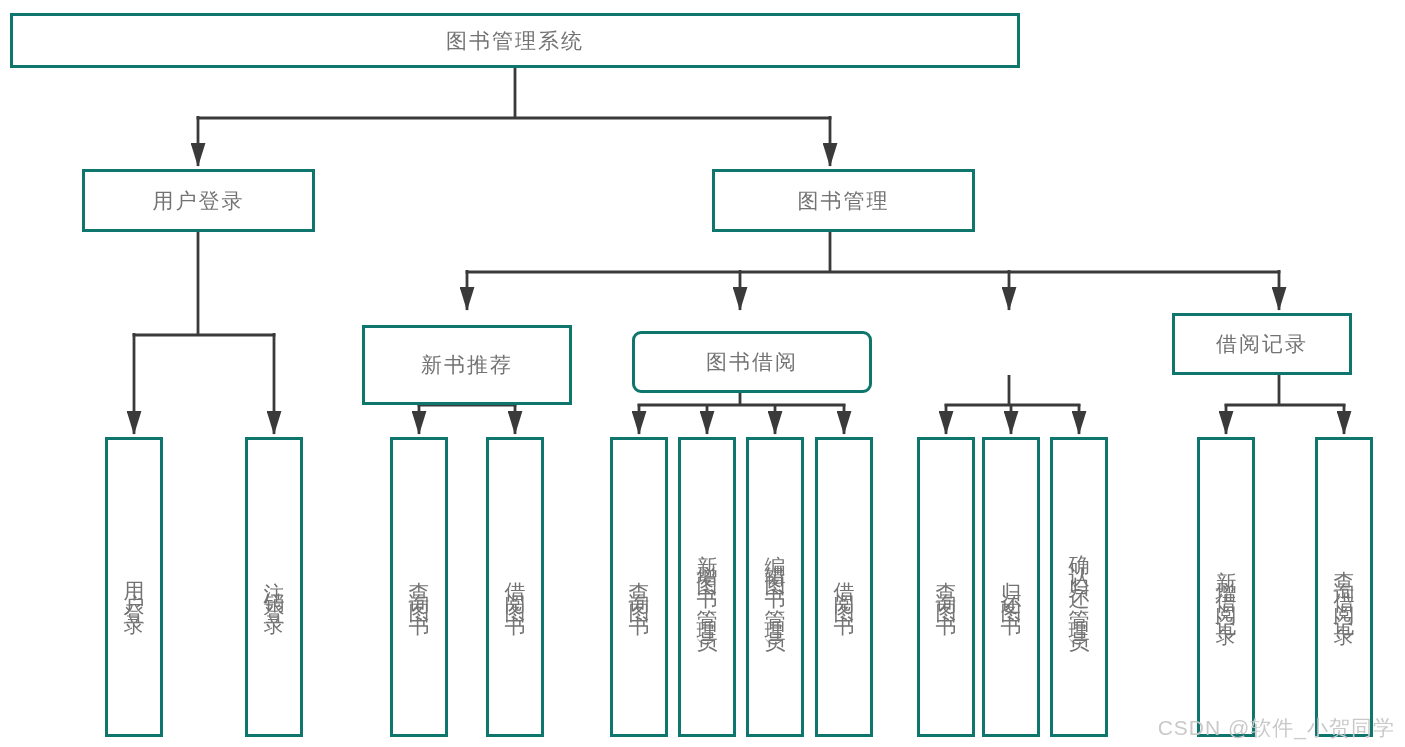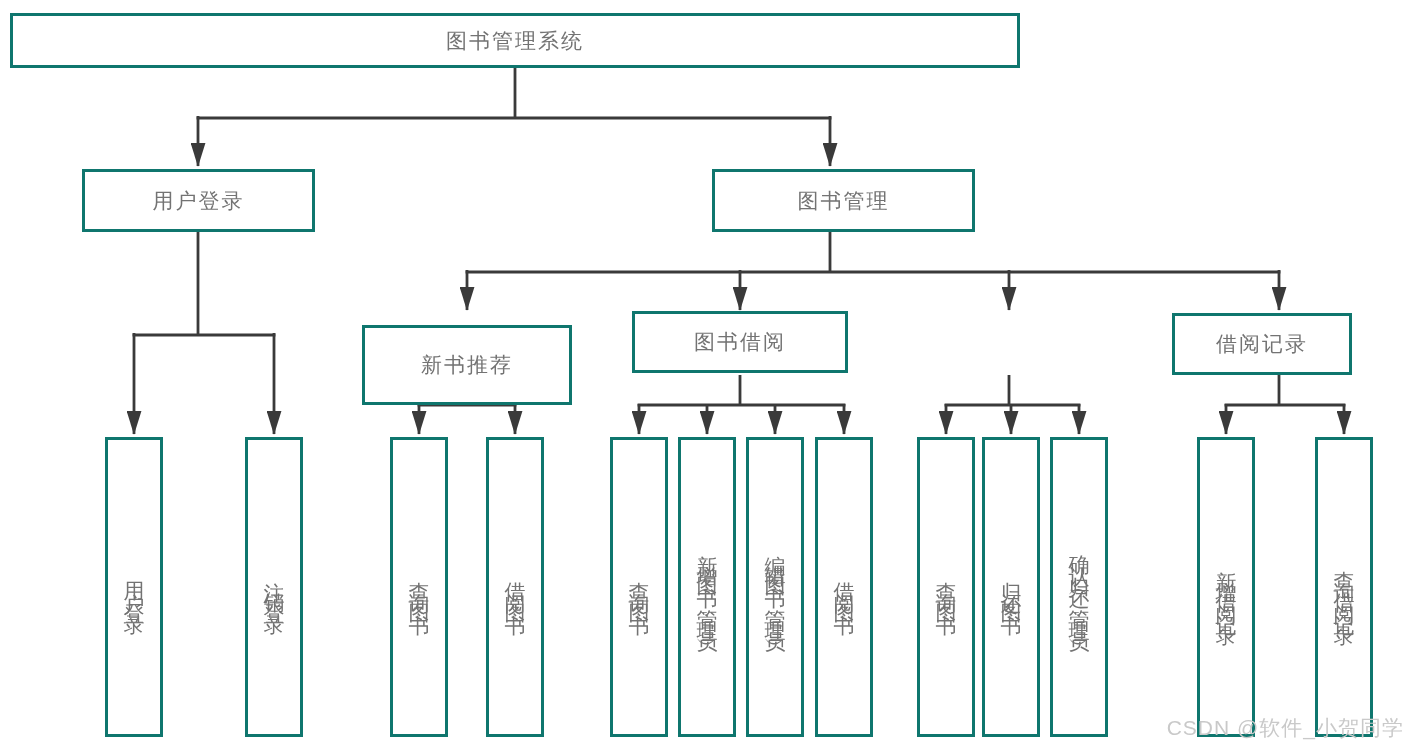--- a/index.html
+++ b/index.html
@@ -30,21 +30,21 @@
     white-space: nowrap;
   }
   .box.v {
     writing-mode: vertical-rl;
     text-orientation: mixed;
     letter-spacing: 11px;
     white-space: normal;
   }
   .watermark {
     position: absolute;
-    right: 1px;
+    right: 10px;
     top: 714px;
     font-size: 21px;
     color: #c9c9c9;
     letter-spacing: 1px;
     z-index: 5;
   }
 </style>
 </head>
 <body>
 
@@ -99,21 +99,21 @@
       <line x1="1344" y1="404" x2="1344" y2="434" marker-end="url(#arrow)"></line>
     </g>
   </svg>
 
   <div class="box" style="left:10px; top:13px; width:1010px; height:55px;">图书管理系统</div>
 
   <div class="box" style="left:82px; top:169px; width:233px; height:63px;">用户登录</div>
   <div class="box" style="left:712px; top:169px; width:263px; height:63px;">图书管理</div>
 
   <div class="box" style="left:362px; top:313px; width:210px; height:80px;margin-top:12px;">新书推荐</div>
-  <div class="box" style="left:632px; top:311px; width:216px; height:62px;">图书借阅</div>
+  <div class="box" style="left:632px; top:331px; width:240px; height:62px;border-radius:9px;">图书借阅</div>
   <div class="box" style="left:1172px; top:313px; width:180px; height:62px;">借阅记录</div>
 
   <div class="box v" style="left:105px; top:437px; width:58px; height:300px;">用户登录</div>
   <div class="box v" style="left:245px; top:437px; width:58px; height:300px;">注销登录</div>
 
   <div class="box v" style="left:390px; top:437px; width:58px; height:300px;">查询图书</div>
   <div class="box v" style="left:486px; top:437px; width:58px; height:300px;">借阅图书</div>
 
   <div class="box v" style="left:610px; top:437px; width:58px; height:300px;">查询图书</div>
   <div class="box v" style="left:678px; top:437px; width:58px; height:300px;">新增图书（管理员）</div>

